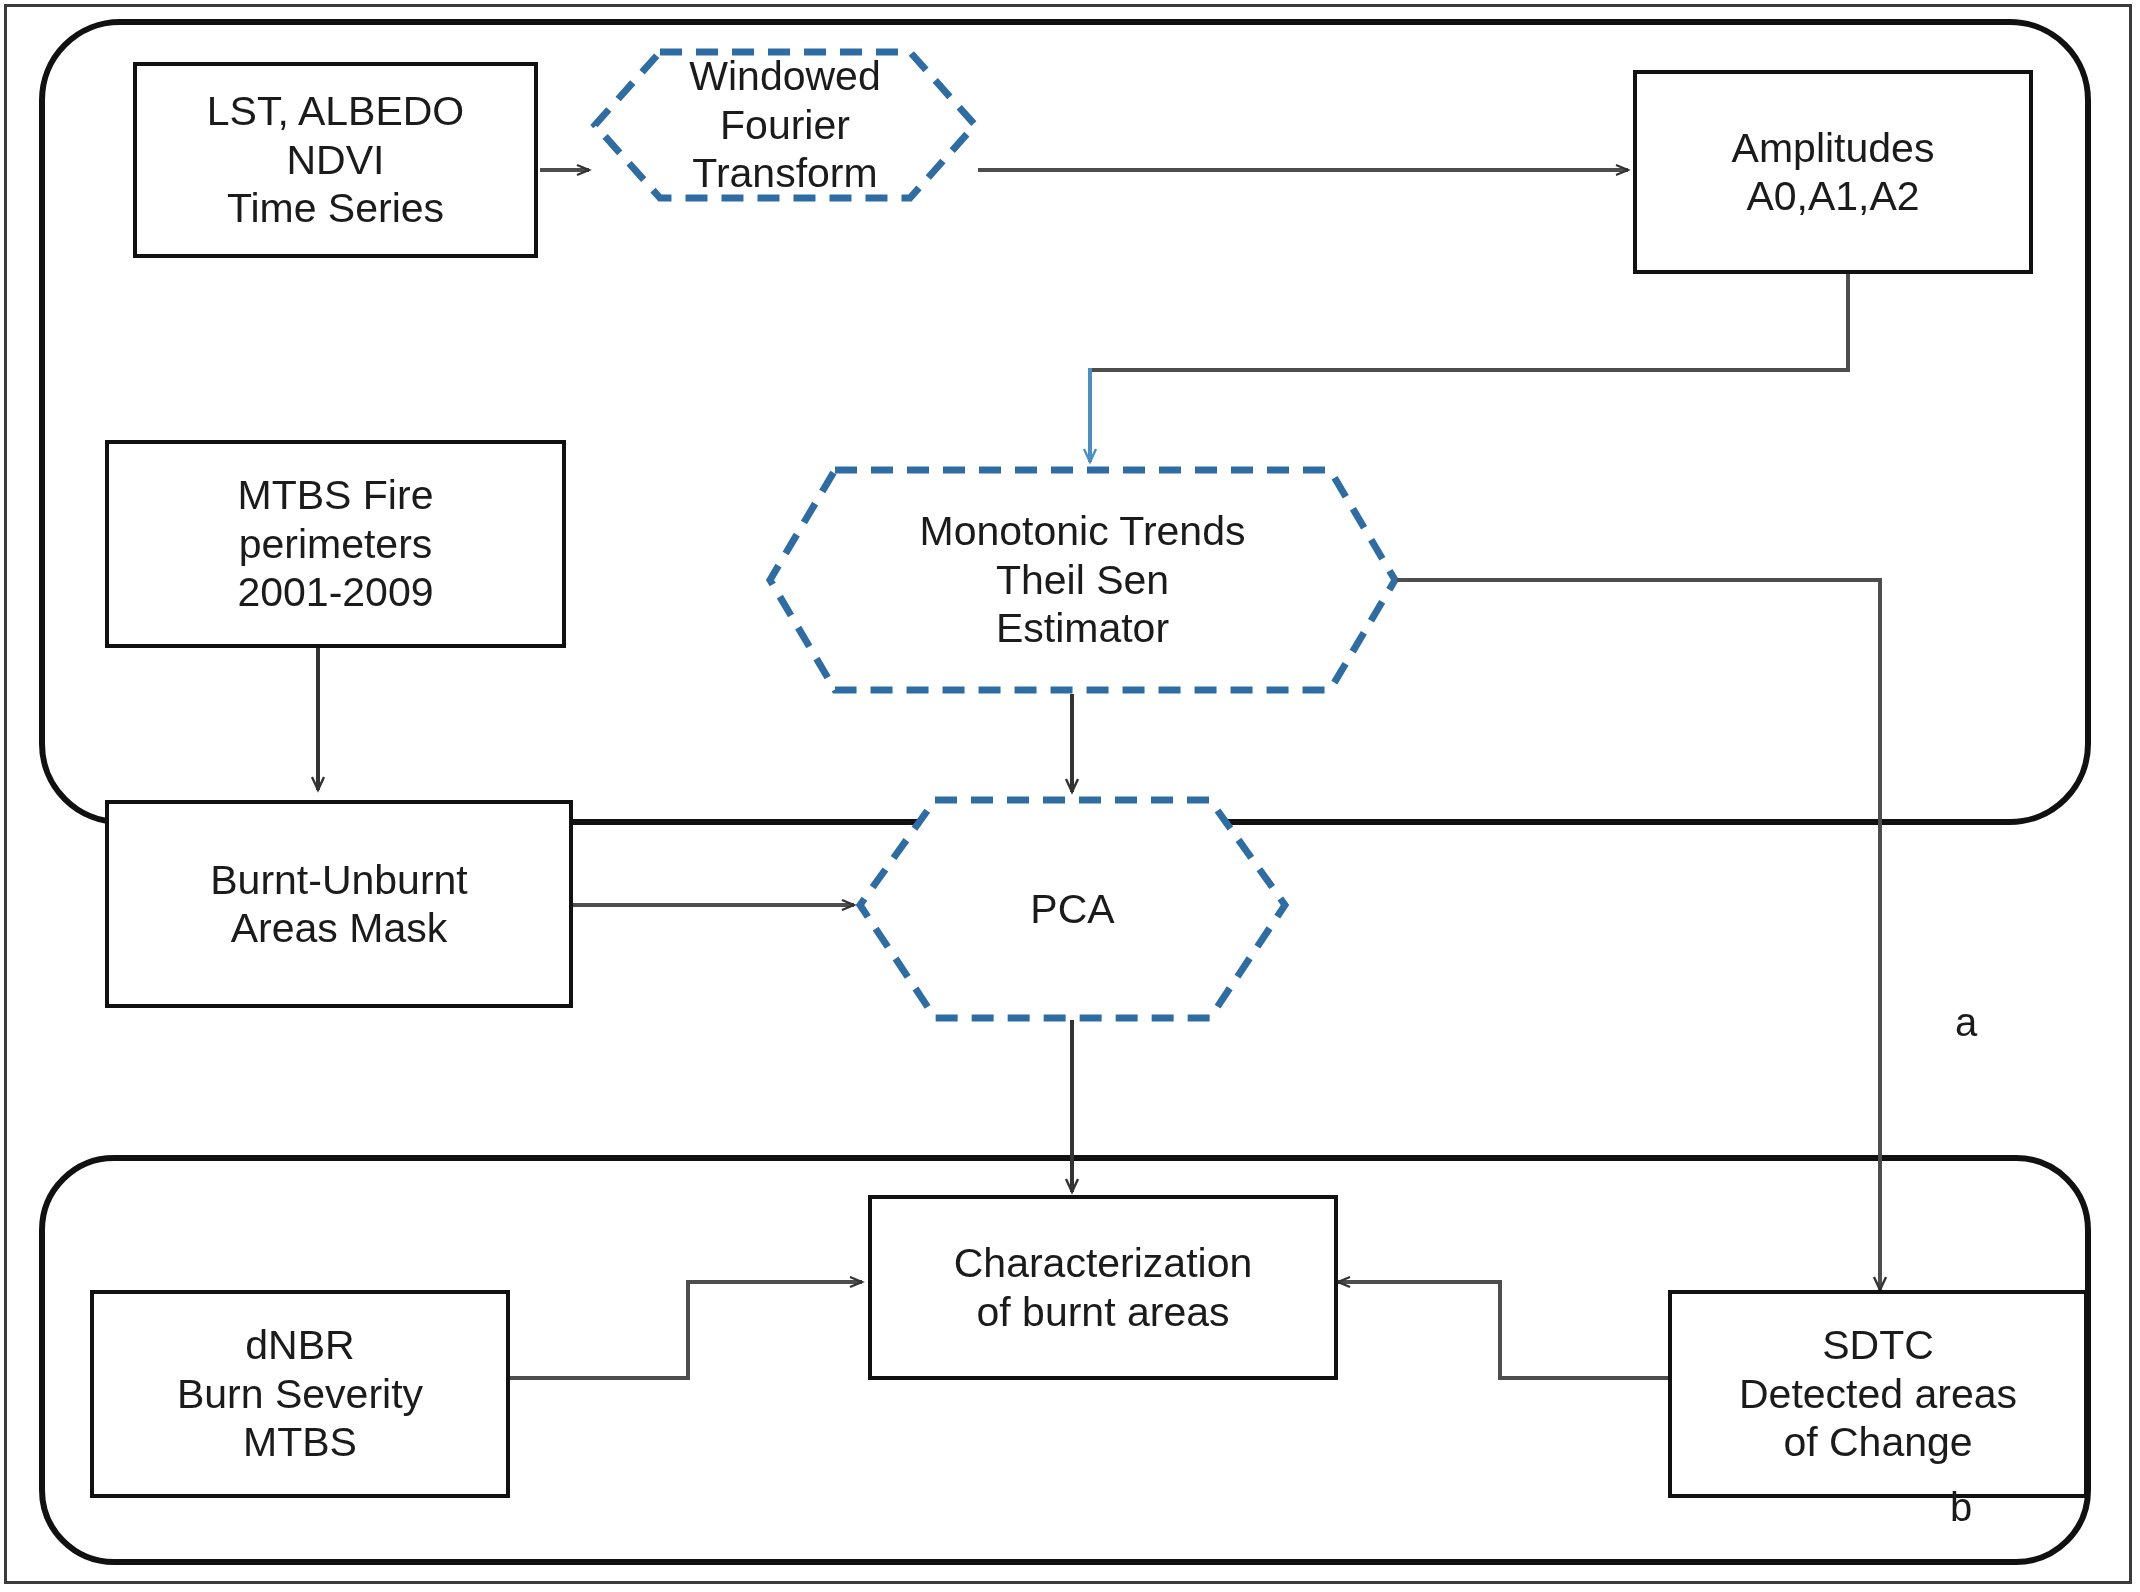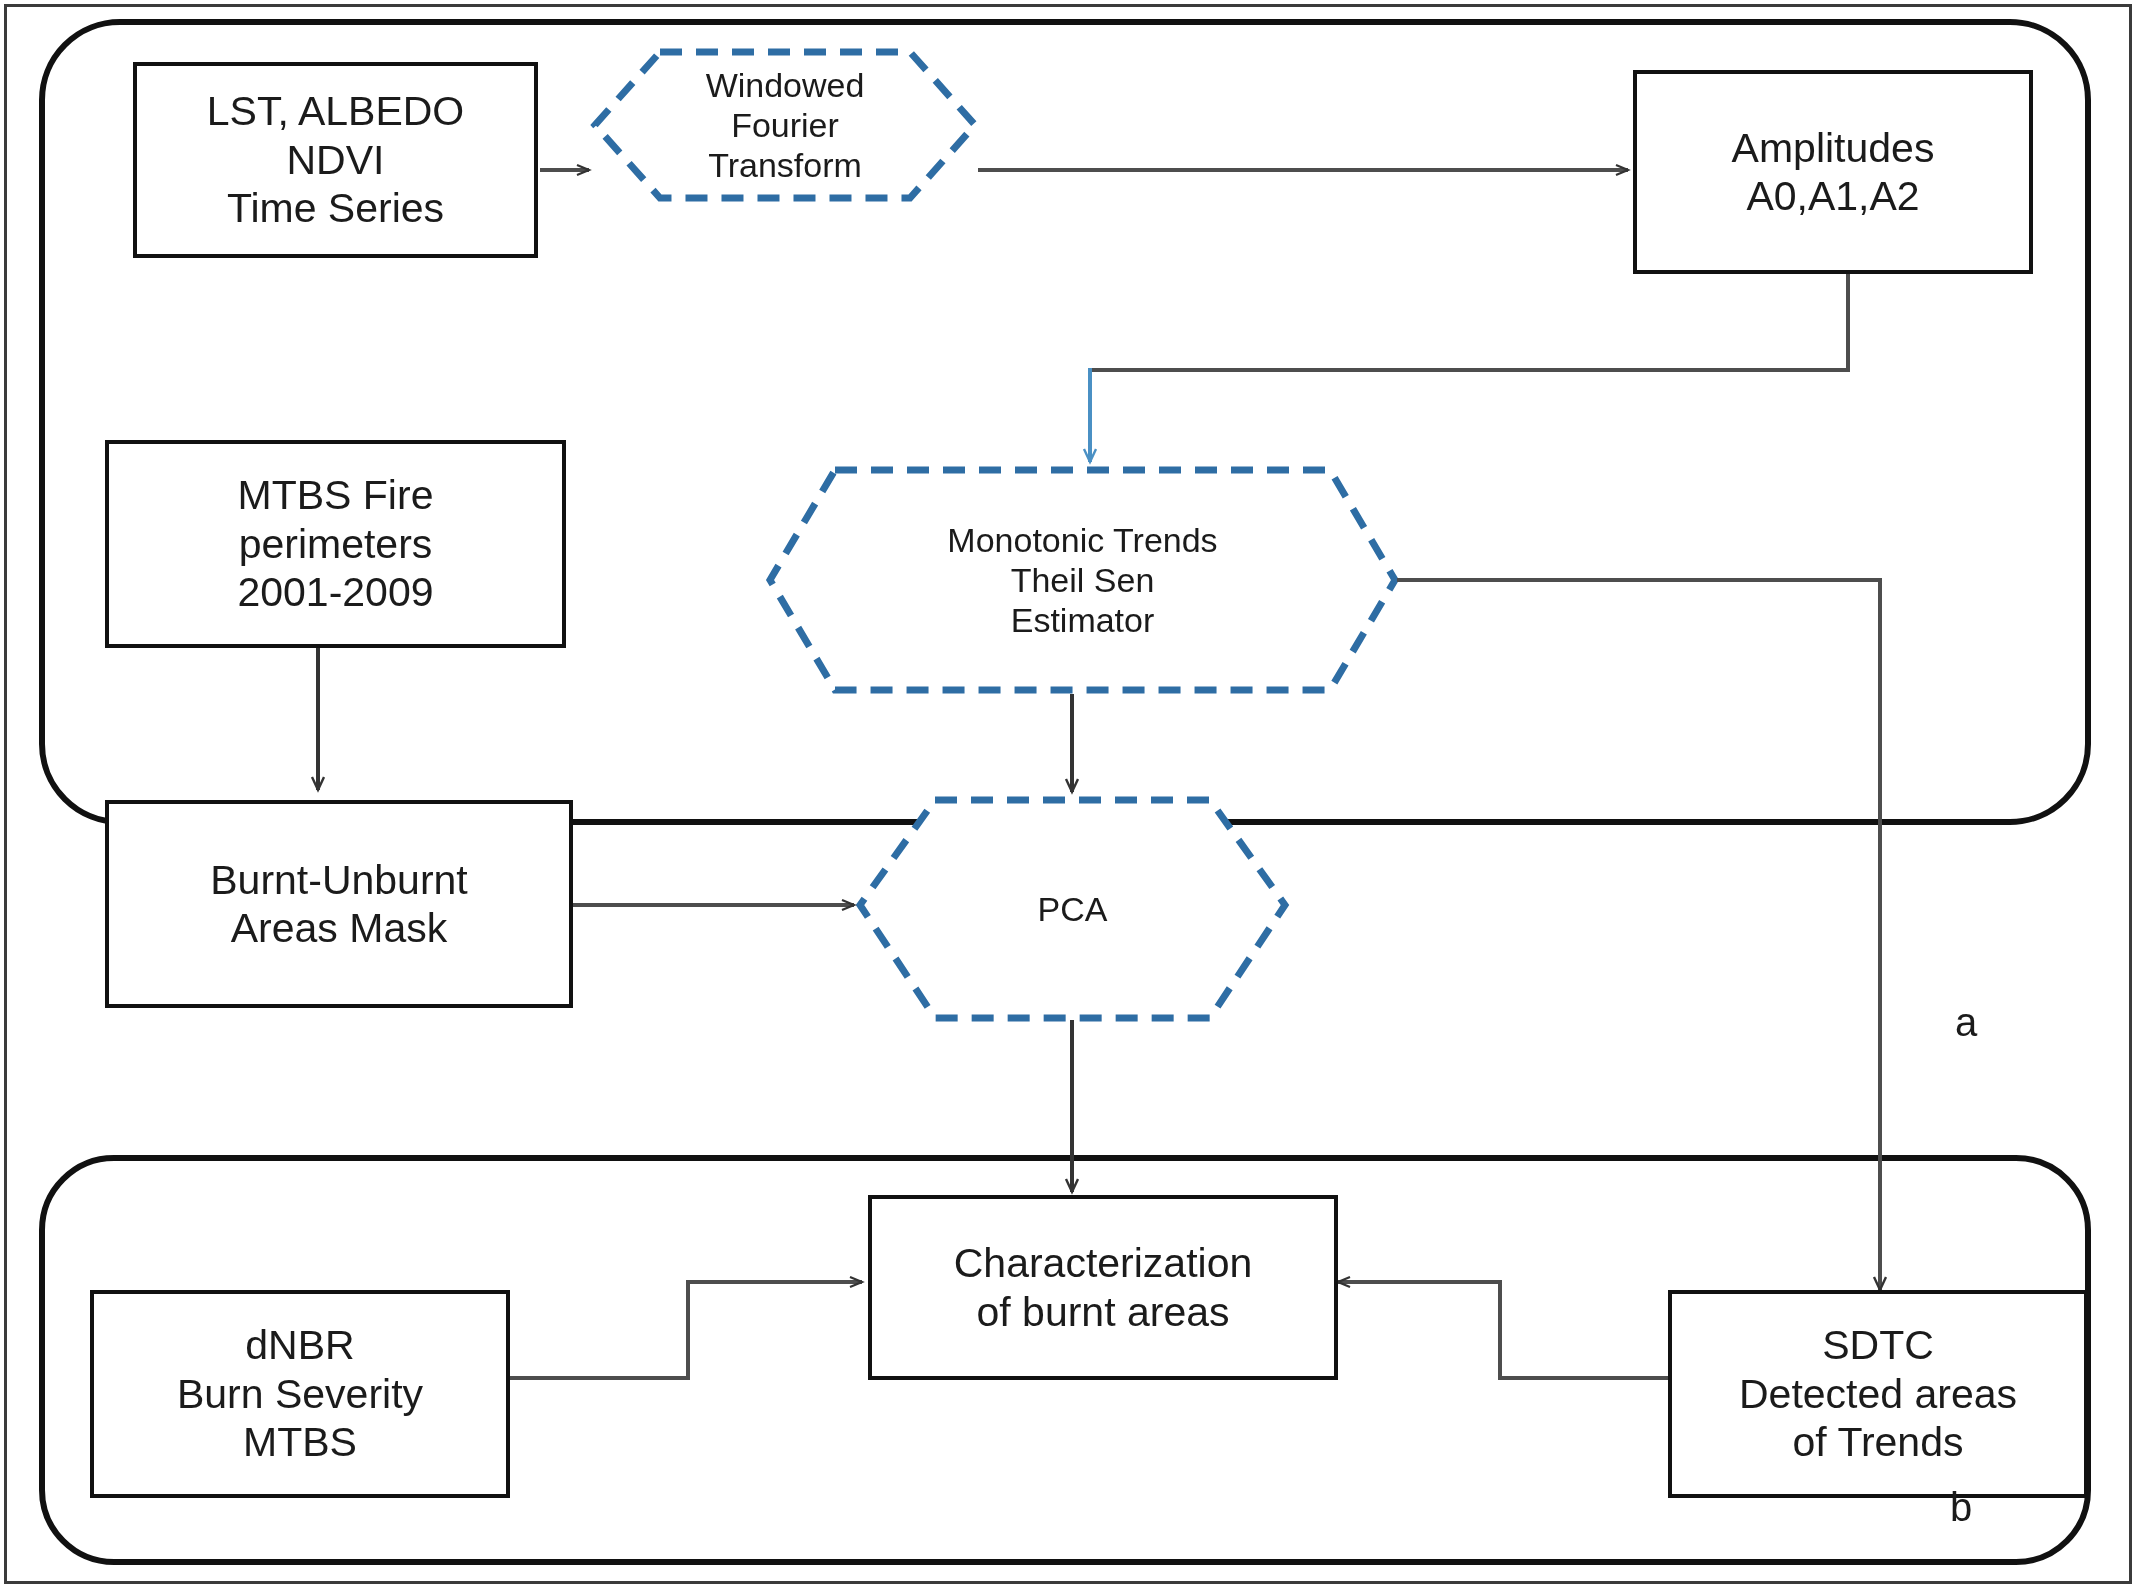--- a/index.html
+++ b/index.html
@@ -48,21 +48,21 @@
     width: 100%;
     white-space: pre-line;
   }
   .rect-node {
     background: #ffffff;
     border: 4px solid #111111;
     font-size: 41px;
   }
   .hex-node {
     background: transparent;
-    font-size: 34px;
+    font-size: 41px;
     pointer-events: none;
   }
   .hex-node .label {
     pointer-events: auto;
   }
   .panel-letter {
     position: absolute;
     font-size: 40px;
     color: #1b1b1b;
   }
@@ -152,21 +152,21 @@
 
   <div class="node rect-node" style="left:90px; top:1290px; width:420px; height:208px;">
     <span class="label">dNBR
 Burn Severity
 MTBS</span>
   </div>
 
   <div class="node rect-node" style="left:1668px; top:1290px; width:420px; height:208px;">
     <span class="label">SDTC
 Detected areas
-of Trends</span>
+of Change</span>
   </div>
 
   <div class="node hex-node" style="left:595px; top:52px; width:380px; height:146px;">
     <span class="label">Windowed
 Fourier
 Transform</span>
   </div>
 
   <div class="node hex-node" style="left:770px; top:470px; width:625px; height:220px;">
     <span class="label">Monotonic Trends

